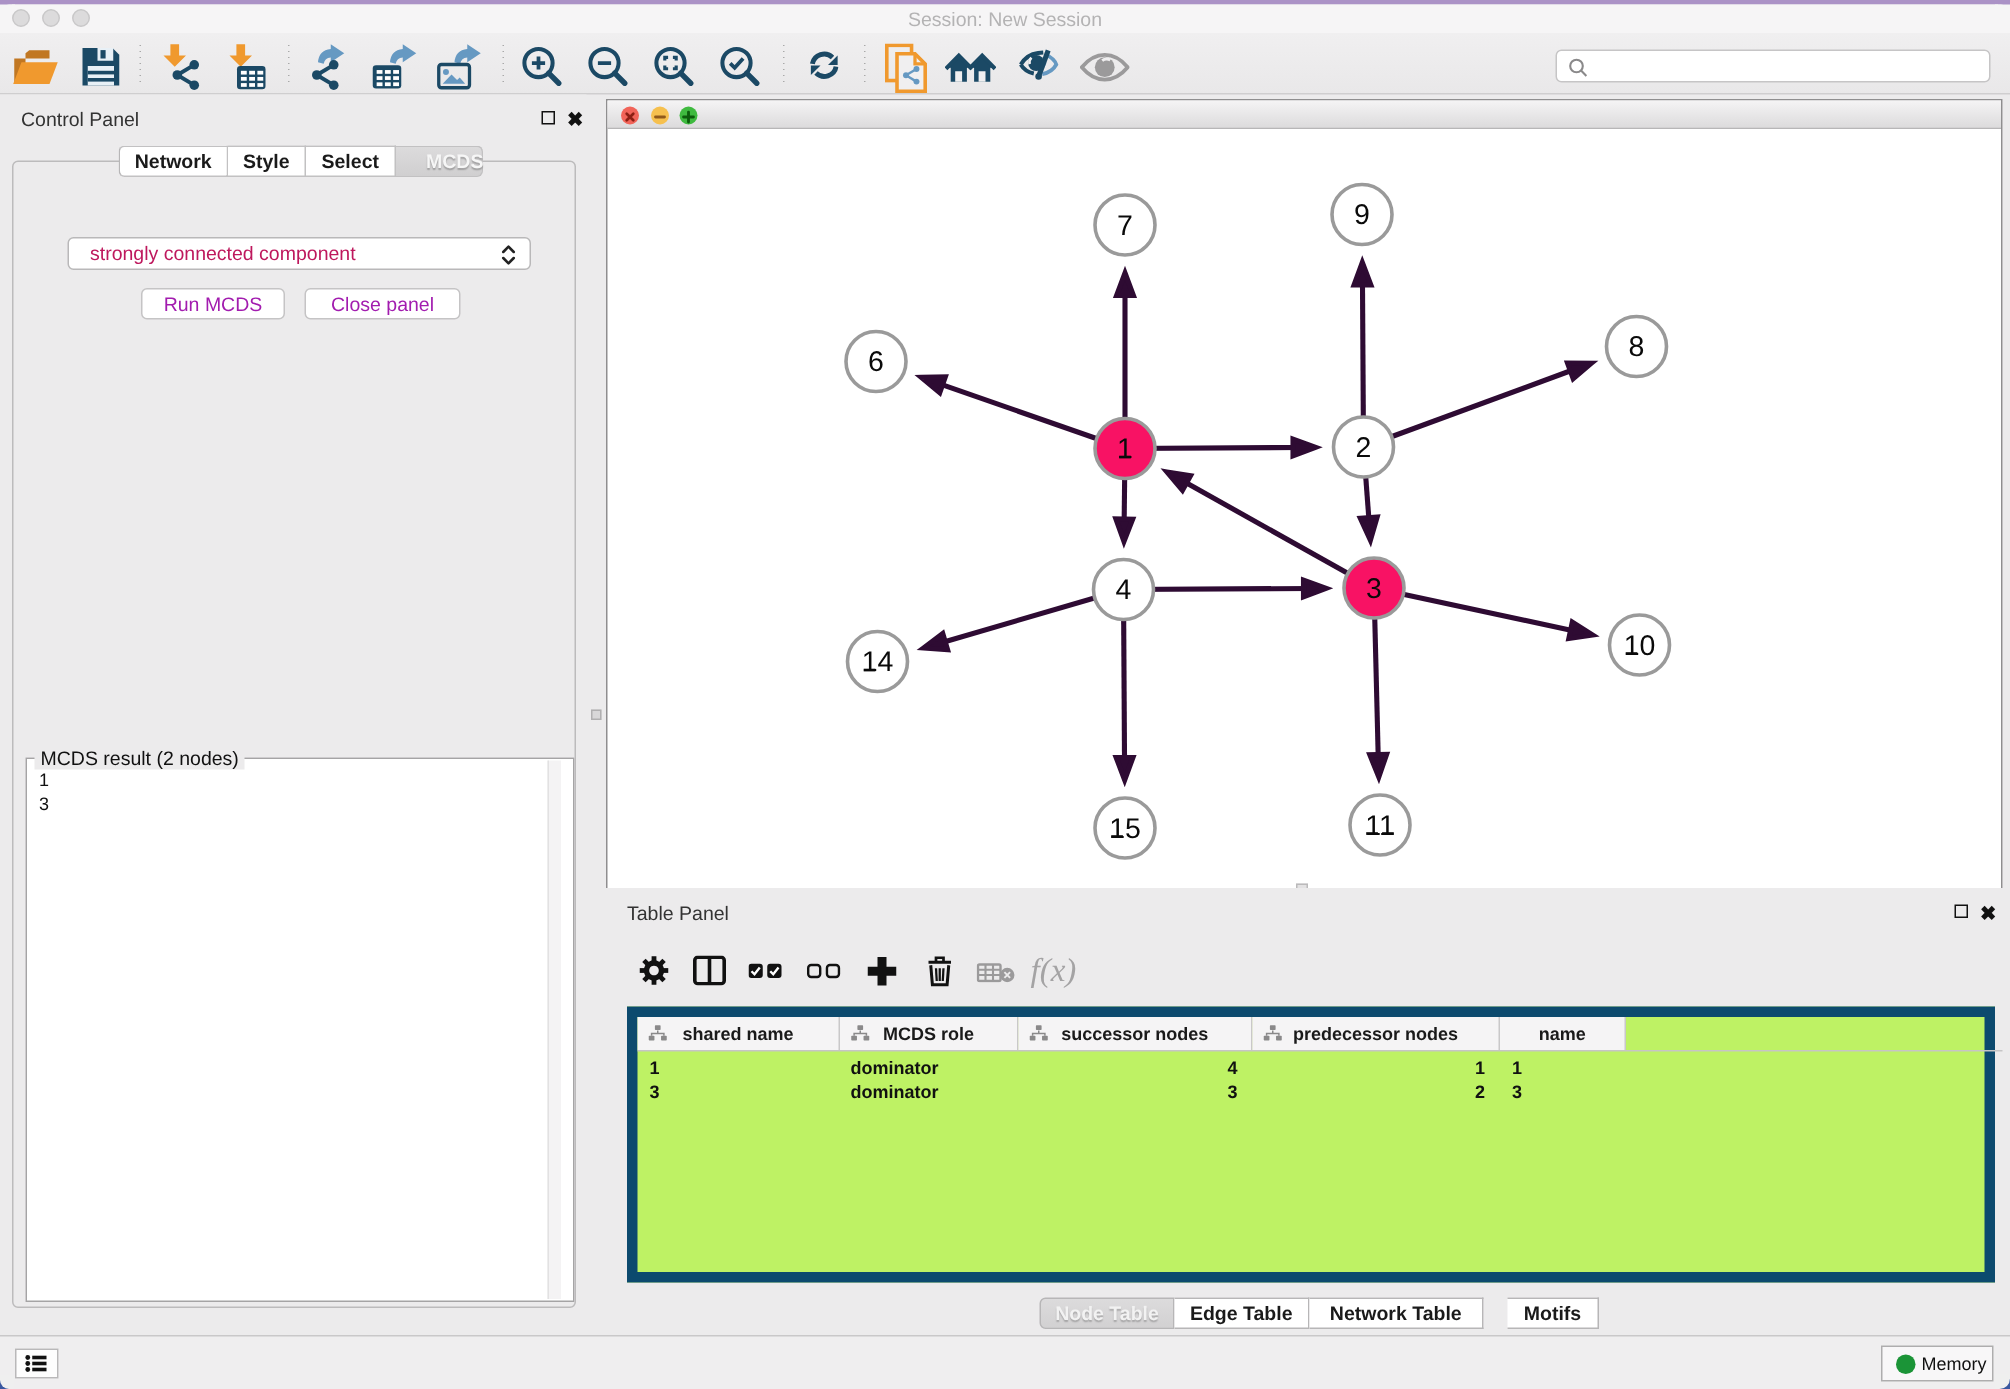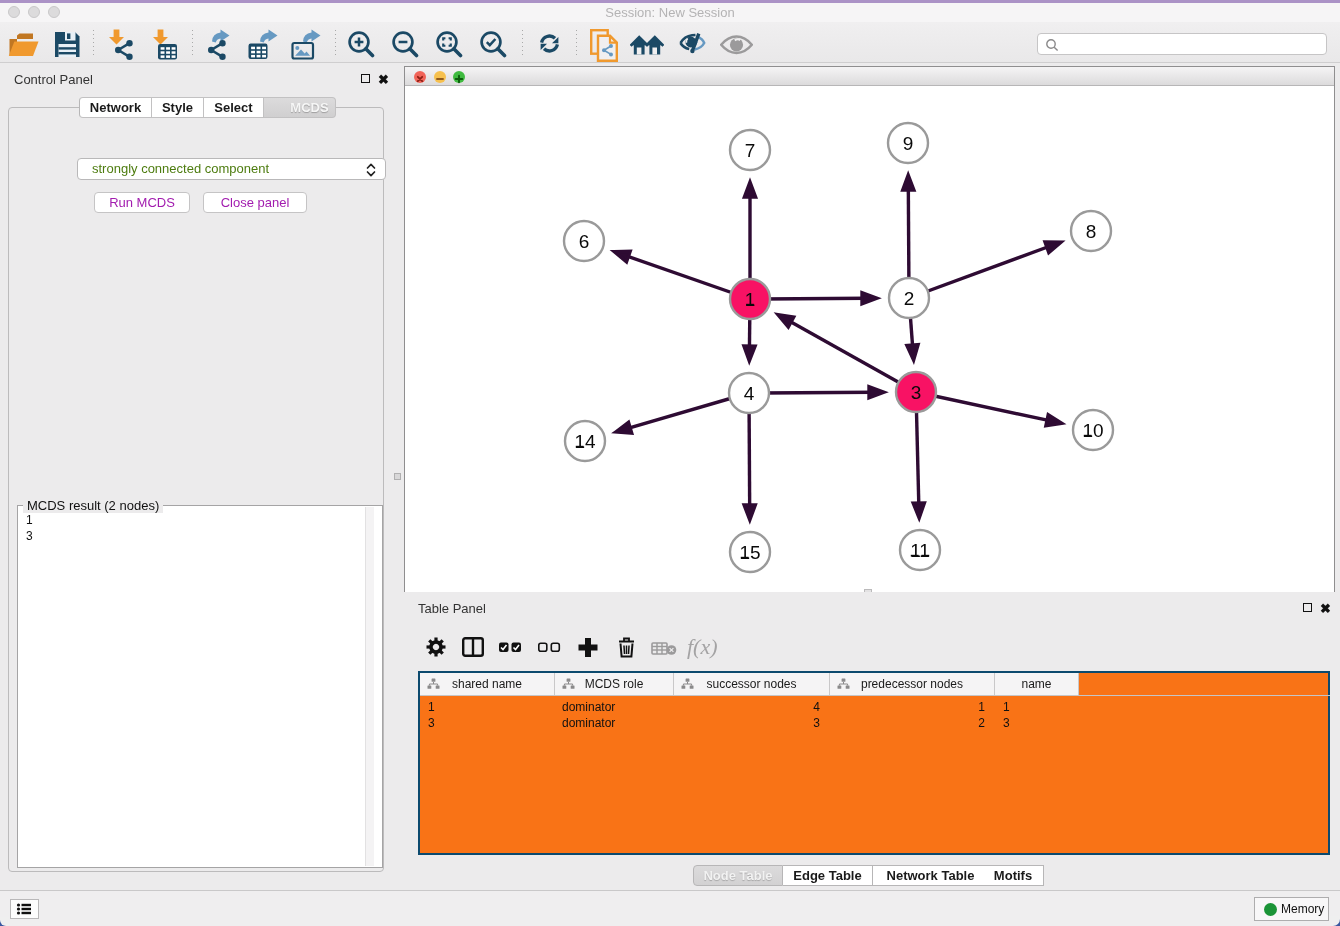--- a/index.html
+++ b/index.html
@@ -24,49 +24,49 @@
 #searchbox svg { position:absolute; left:7px; top:4px; }
 #cpanel { left:0; top:63px; width:391px; height:827px; background:#ecebec; }
 #cpanel-title { left:14px; top:9px; font-size:13px; color:#333; }
 .winbtn-max { position:absolute; width:9px; height:9px; border:1.6px solid #111; }
 .winbtn-x { position:absolute; font-size:13px; font-weight:bold; color:#111; line-height:11px; }
 #tabpane { left:8px; top:44px; width:376px; height:765px; border:1px solid #bcbbbc; border-radius:4px; }
 .ctab { position:absolute; top:34px; height:21px; background:#fff; border:1px solid #c2c1c2; border-left:none; font-size:13px; font-weight:bold; color:#1a1a1a; text-align:center; line-height:19px; }
 #tab-n { left:79px; width:73px; border-left:1px solid #b7b6b7; border-radius:4px 0 0 4px; }
 #tab-st { left:152px; width:52px; }
 #tab-se { left:204px; width:60px; }
-#tab-m { left:264px; width:72px; border-radius:0 4px 4px 0; background:linear-gradient(#dcdbdc,#d0cfd0); color:#f6f6f6; text-shadow:0 1px 1px rgba(0,0,0,0.25);padding-left:20px; }
+#tab-m { left:264px; width:58px; border-radius:0 4px 4px 0; background:linear-gradient(#dcdbdc,#d0cfd0); color:#f6f6f6; text-shadow:0 1px 1px rgba(0,0,0,0.25);padding-left:20px; }
 #optlabel { left:0px; top:74px; width:400px; text-align:center; font-size:13px; color:#1a1a1a; }
-#combo { left:45px; top:95px; width:309px; height:22px; background:#fff; border:1px solid #b9b8b9; border-radius:4px; font-size:13px; color:#4d7c0f; line-height:20px; padding-left:14px;margin-left:32px; }
+#combo { left:45px; top:95px; width:309px; height:22px; background:#fff; border:1px solid #b9b8b9; border-radius:4px; font-size:13px; color:#be185d; line-height:20px; padding-left:14px; }
 #combo svg { position:absolute; right:7px; top:3px; }
 .mbtn { position:absolute; top:129px; height:21px; background:#fff; border:1px solid #c5c4c5; border-radius:4px; font-size:13px; color:#a21caf; text-align:center; line-height:19px; }
 #btn-run { left:94px; width:96px; }
 #btn-close { left:203px; width:104px; }
 #mcdsbox { left:17px; top:442px; width:366px; height:363px; border:1px solid #a5a4a5; background:#fff; }
 #mcdslabel { left:23px; top:435px; background:#ecebec; padding:0 4px; font-size:13px; color:#111; }
 #mcdstext { left:26px; top:449px; font-size:12px; color:#111; line-height:16px; }
 #mcdsscroll { left:365px; top:444px; width:9px; height:359px; background:#f4f3f4; border-left:1px solid #e2e1e2; }
 #vsplit-handle { left:394px; top:473px; width:7px; height:7px; background:#d8d7d8; border:1px solid #b0afb0; }
 #netframe { left:404px; top:66px; width:931px; height:527px; border:1px solid #8f8e8f; background:#fff; }
 #nettitle { left:0; top:0; width:929px; height:19px; background:linear-gradient(#f5f4f5,#dcdbdc); border-bottom:1px solid #b7b6b7; }
 #nettitle .t { position:absolute; left:0; top:3px; width:929px; text-align:center; font-size:13px; color:#1a1a1a; }
 .tl { position:absolute; top:4px; width:12px; height:12px; border-radius:50%; }
 #netbottom-handle { left:864px; top:589px; width:8px; height:7px; background:#e3e2e3; border:1px solid #bbbabb; }
 #tpanel { left:404px; top:592px; width:936px; height:298px; background:#ecebec; }
 #tpanel-title { left:14px; top:9px; font-size:13px; color:#333; position:absolute; }
 #ttoolbar { position:absolute; left:10px; top:45px; height:24px; }
-#tablebox { position:absolute; left:14px; top:79px; width:912px; height:184px; background:#f97316; border:2px solid #0c4a6e; }
+#tablebox { position:absolute; left:14px; top:79px; width:912px; height:184px; background:#bef264; border:7px solid #0c4a6e;font-weight:bold; }
 .th { position:absolute; top:0; height:22px; background:#f5f4f5; border-right:1px solid #c9c8c9; font-size:12px; color:#1a1a1a; text-align:center; line-height:22px; }
 #thead-line { position:absolute; left:0; top:22px; width:910px; height:1px; background:#c6c5c6; }
 .trow { position:absolute; font-size:12px; color:#111; height:16px; line-height:16px; }
 .btab { position:absolute; top:273px; height:21px; background:#fff; border:1px solid #b7b6b7; border-left:none; font-size:13px; font-weight:bold; color:#1a1a1a; text-align:center; line-height:20px; }
 #bt-node { left:289px; width:90px; border-left:1px solid #b7b6b7; border-radius:4px 0 0 4px; background:linear-gradient(#dcdbdc,#d2d1d2); color:#f2f2f2; text-shadow:0 1px 1px rgba(0,0,0,0.22); }
 #bt-edge { left:379px; width:90px; }
 #bt-net { left:469px; width:116px; }
-#bt-motif { left:579px; width:61px;text-align:center; }
+#bt-motif { left:601px; width:61px;text-align:center; }
 #statusbar { left:0; top:890px; width:1340px; height:36px; background:#efeeef; border-top:1px solid #c9c8c9; }
 #listbtn { left:10px; top:899px; width:29px; height:20px; background:#fdfdfd; border:1px solid #b9b8b9; }
 #membtn { left:1254px; top:897px; width:75px; height:24px; background:#f8f7f8; border:1px solid #aeadae; font-size:12px; color:#111; z-index:5; }
 #membtn .dot { position:absolute; left:9px; top:5px; width:13px; height:13px; border-radius:50%; background:#1b9437; }
 #membtn .txt { position:absolute; left:26px; top:4px; }
 </style>
 </head>
 <body>
 <div class="abs" id="tl"></div>
 <div class="abs" id="tr"></div>

